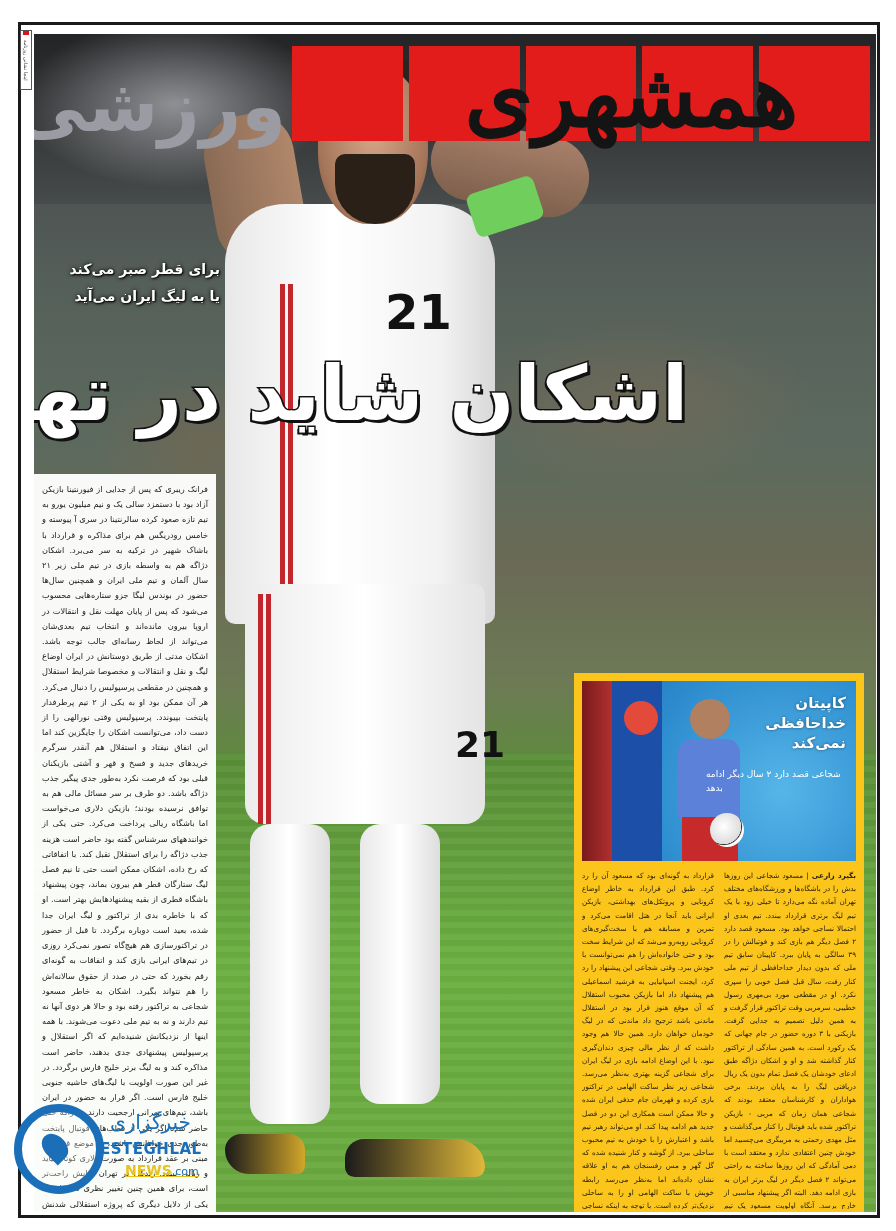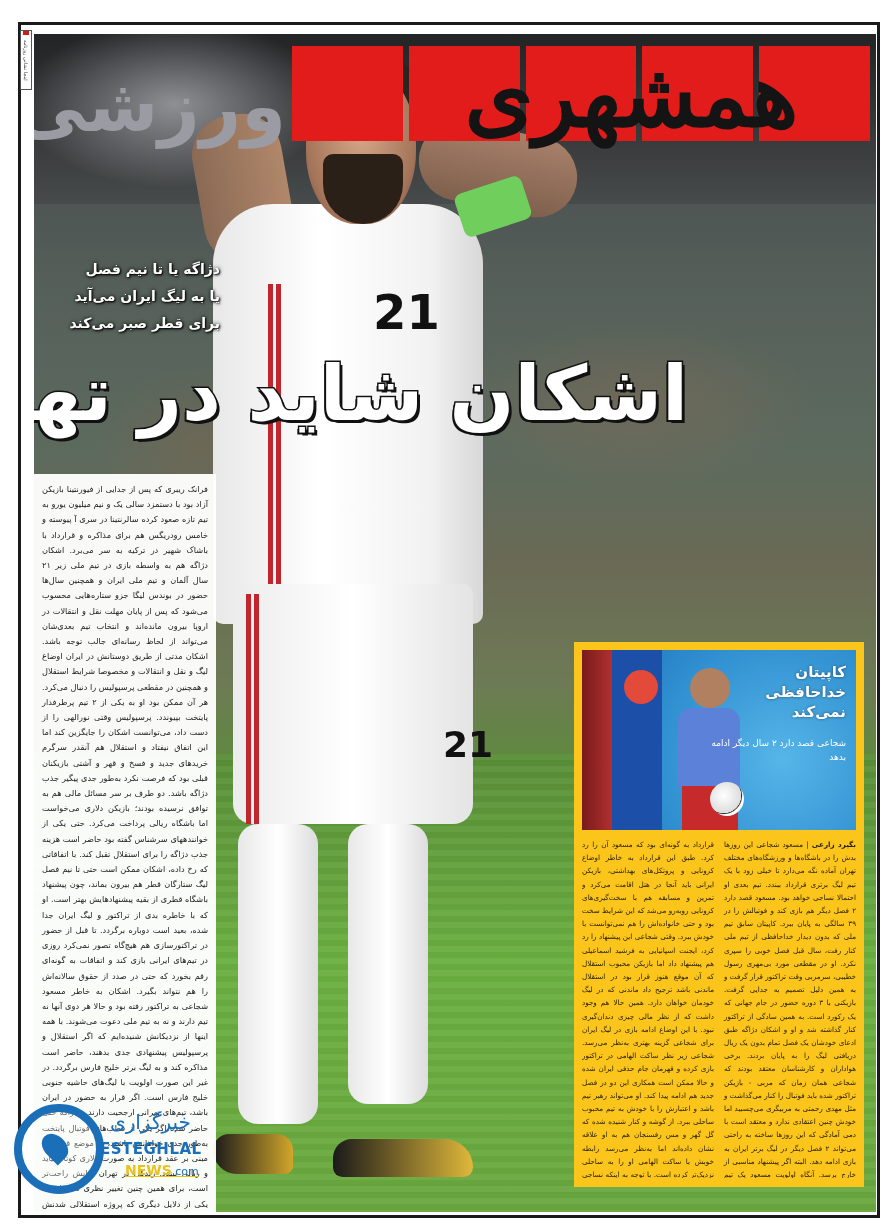--- a/index.html
+++ b/index.html
@@ -28,21 +28,21 @@
       background: radial-gradient(ellipse 220px 120px at 140px 70px, rgba(220,220,225,0.55), rgba(0,0,0,0) 70%),
                   linear-gradient(180deg, rgba(30,30,32,0.8), rgba(60,60,62,0.4));
     }
     .photo .grass {
       position: absolute; left: 0; top: 720px; width: 100%; height: 460px;
       background: repeating-linear-gradient(180deg, rgba(255,255,255,0.04) 0 6px, rgba(0,0,0,0.03) 6px 12px),
                   linear-gradient(180deg, #5a8f38, #6bb041 45%, #6aa83f);
     }
 
     
-    .player { position: absolute; left: 4px; top: 0; width: 100%; height: 100%; }
+    .player { position: absolute; left: 16px; top: 0; width: 100%; height: 100%; }
     .player .shirt {
       position: absolute; left: 175px; top: 170px; width: 270px; height: 420px;
       background: linear-gradient(90deg, #e8e8e8, #ffffff 40%, #f2f2f2 80%, #d8d8d8);
       border-radius: 60px 60px 10px 10px;
     }
     .player .shorts {
       position: absolute; left: 195px; top: 550px; width: 240px; height: 240px;
       background: linear-gradient(90deg, #ececec, #ffffff 50%, #e4e4e4);
       border-radius: 10px 10px 20px 20px;
     }
@@ -105,42 +105,42 @@
     
     .left-column {
       position: absolute; left: 0; top: 440px; width: 182px; height: 740px;
       background: rgba(255,255,255,0.96); padding: 8px 8px; box-sizing: border-box;
       direction: rtl; text-align: justify; font-size: 8.2px; line-height: 15.2px; color: #222;
       overflow: hidden;
     }
 
     
     .inset-box {
-      position: absolute; left: 540px; top: 608px; width: 290px; height: 545px;
+      position: absolute; left: 540px; top: 639px; width: 290px; height: 545px;
       background: #fbc51c; box-sizing: border-box; padding: 8px;
     }
     .inset-photo {
       position: relative; width: 274px; height: 180px; overflow: hidden;
       background: radial-gradient(circle at 200px 110px, #56b5e8, #2f8fd0 55%, #1d6fb5);
     }
     .inset-photo .pillar { position: absolute; left: 0; top: 0; width: 30px; height: 180px; background: linear-gradient(90deg,#7a1a1a,#b03030); }
     .inset-photo .blue-wall { position: absolute; left: 30px; top: 0; width: 50px; height: 180px; background: #1b4fa8; }
     .inset-photo .logo-mark { position: absolute; left: 42px; top: 20px; width: 34px; height: 34px; border-radius: 50%; background: #e34a3a; }
     .inset-photo .figure { position: absolute; left: 108px; top: 18px; width: 40px; height: 40px; border-radius: 50%; background: #b08060; }
     .inset-photo .figure-body { position: absolute; left: 96px; top: 58px; width: 62px; height: 80px; background: #5b82d8; border-radius: 14px 14px 4px 4px; }
     .inset-photo .figure-legs { position: absolute; left: 100px; top: 136px; width: 56px; height: 44px; background: #c72a2a; }
     .inset-photo .ball { position: absolute; left: 128px; top: 132px; width: 34px; height: 34px; border-radius: 50%; background: radial-gradient(circle at 40% 40%, #fff, #ddd 60%, #333 62%, #fff 66%); }
     .inset-photo .inset-title {
       position: absolute; right: 10px; top: 12px; width: 110px;
       direction: rtl; text-align: right; color: #fff; font-weight: bold; font-size: 15px; line-height: 20px;
       text-shadow: 0 0 3px rgba(0,0,0,0.5);
     }
     .inset-photo .inset-sub {
       position: absolute; right: 10px; top: 86px; width: 140px;
-      direction: rtl; text-align: right; color: #fff; font-size: 9px; line-height: 14px;
+      direction: rtl; text-align: left; color: #fff; font-size: 9px; line-height: 14px;
     }
     .inset-cols { display: flex; flex-direction: row-reverse; gap: 10px; margin-top: 8px; height: 340px; overflow: hidden; }
     .inset-col { flex: 1; direction: rtl; text-align: justify; font-size: 7.2px; line-height: 13.2px; color: #2a2208; }
     .inset-col .byline { font-weight: bold; }
 
     
     .watermark { position: absolute; left: 14px; top: 1104px; width: 200px; height: 100px; }
     .watermark .globe {
       position: absolute; left: 0; top: 0; width: 90px; height: 90px; border-radius: 50%;
       border: 8px solid #1a6fb8; box-sizing: border-box; background: rgba(255,255,255,0.3);
@@ -192,23 +192,22 @@
         <span></span>
         <span></span>
         <span></span>
         <span></span>
     </div>
     <div class="brand-name">همشهری</div>
     <div class="brand-sub">ورزشی</div>
   </div>
 
   <div class="kicker">
-    <div>دژاگه یا تا نیم فصل</div>
+    <div>برای قطر صبر می‌کند</div>
     <div>یا به لیگ ایران می‌آید</div>
-    <div>برای قطر صبر می‌کند</div>
   </div>
 
   <div class="headline">اشکان شاید در تهران</div>
 
   <div class="left-column">فرانک ریبری که پس از جدایی از فیورنتینا بازیکن آزاد بود با دستمزد سالی یک و نیم میلیون یورو به تیم تازه صعود کرده سالرنتینا در سری آ پیوسته و خامس رودریگس هم برای مذاکره و قرارداد با باشاک شهیر در ترکیه به سر می‌برد. اشکان دژاگه هم به واسطه بازی در تیم ملی زیر ۲۱ سال آلمان و تیم ملی ایران و همچنین سال‌ها حضور در بوندس لیگا جزو ستاره‌هایی محسوب می‌شود که پس از پایان مهلت نقل و انتقالات در اروپا بیرون مانده‌اند و انتخاب تیم بعدی‌شان می‌تواند از لحاظ رسانه‌ای جالب توجه باشد. اشکان مدتی از طریق دوستانش در ایران اوضاع لیگ و نقل و انتقالات و مخصوصا شرایط استقلال و همچنین در مقطعی پرسپولیس را دنبال می‌کرد. هر آن ممکن بود او به یکی از ۲ تیم پرطرفدار پایتخت بپیوندد. پرسپولیس وقتی نورالهی را از دست داد، می‌توانست اشکان را جایگزین کند اما این اتفاق نیفتاد و استقلال هم آنقدر سرگرم خریدهای جدید و فسخ و قهر و آشتی بازیکنان قبلی بود که فرصت نکرد به‌طور جدی پیگیر جذب دژاگه باشد. دو طرف بر سر مسائل مالی هم به توافق نرسیده بودند؛ بازیکن دلاری می‌خواست اما باشگاه ریالی پرداخت می‌کرد. حتی یکی از خوانندههای سرشناس گفته بود حاضر است هزینه جذب دژاگه را برای استقلال تقبل کند. با اتفاقاتی که رخ داده، اشکان ممکن است حتی تا نیم فصل لیگ ستارگان قطر هم بیرون بماند، چون پیشنهاد باشگاه قطری از بقیه پیشنهادهایش بهتر است. او که با خاطره بدی از تراکتور و لیگ ایران جدا شده، بعید است دوباره برگردد. تا قبل از حضور در تراکتورسازی هم هیچ‌گاه تصور نمی‌کرد روزی در تیم‌های ایرانی بازی کند و اتفاقات به گونه‌ای رقم بخورد که حتی در صدد از حقوق سالانه‌اش را هم نتواند بگیرد. اشکان به خاطر مسعود شجاعی به تراکتور رفته بود و حالا هر دوی آنها نه تیم دارند و نه به تیم ملی دعوت می‌شوند. با همه اینها از نزدیکانش شنیده‌ایم که اگر استقلال و پرسپولیس پیشنهادی جدی بدهند، حاضر است مذاکره کند و به لیگ برتر خلیج فارس برگردد. در غیر این صورت اولویت با لیگ‌های حاشیه جنوبی خلیج فارس است. اگر قرار به حضور در ایران باشد، تیم‌های تهرانی ارجحیت دارند و دژاگه حتی حاضر شده اگر یکی از قطب‌های فوتبال پایتخت به‌طور جدی خواهانش باشند، از موضع قبلی‌اش مبنی بر عقد قرارداد به صورت دلاری کوتاه بیاید و ریالی ببندد. زندگی در تهران برایش راحت‌تر است، برای همین چنین تغییر نظری داده است. یکی از دلایل دیگری که پروژه استقلالی شدنش منتفی شد این بود که شنیده بود در لیست فرهاد مجیدی حضور ندارد اما بعدا امین قاسمی‌نژاد هم که خود فرهاد گفته بود در لیستش نیست، با استقلال قرارداد بست. دژاگه حدود یک ماه قبل از طریق یکی از دوستان و همبازیانش در تیم ملی که الان در تیم استقلال است شرایط حضور در این تیم را جویا شده بود. شایعات دیگری هم در مورد پیشنهادهای باشگاه‌های دیگر مثل گل گهر، مس رفسنجان، هوادار و... شنیده شده بود که هیچ‌کدام قطعی نشد و حالا باید دید این بازیکن آزاد کجا را برای ادامه فوتبالش انتخاب می‌کند.</div>
 
   <div class="inset-box">
     <div class="inset-photo">
       <div class="pillar"></div>
       <div class="blue-wall"></div>

